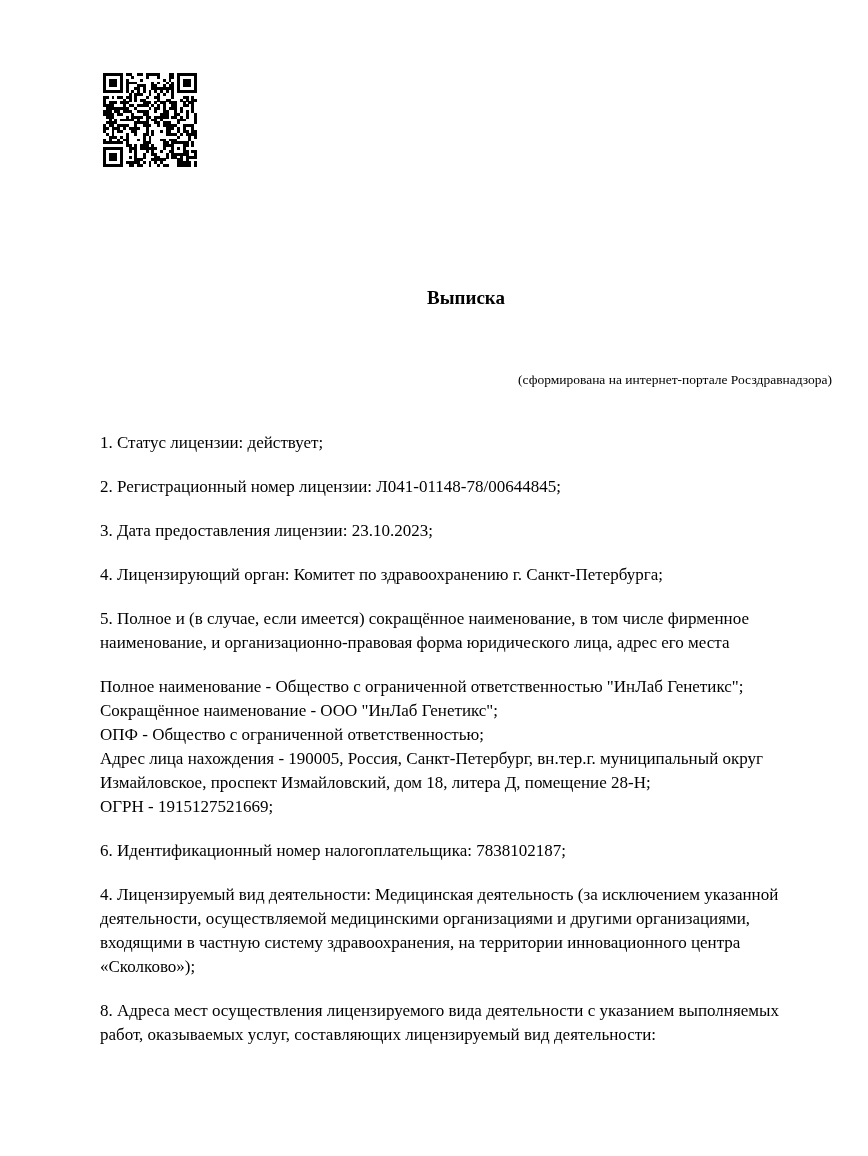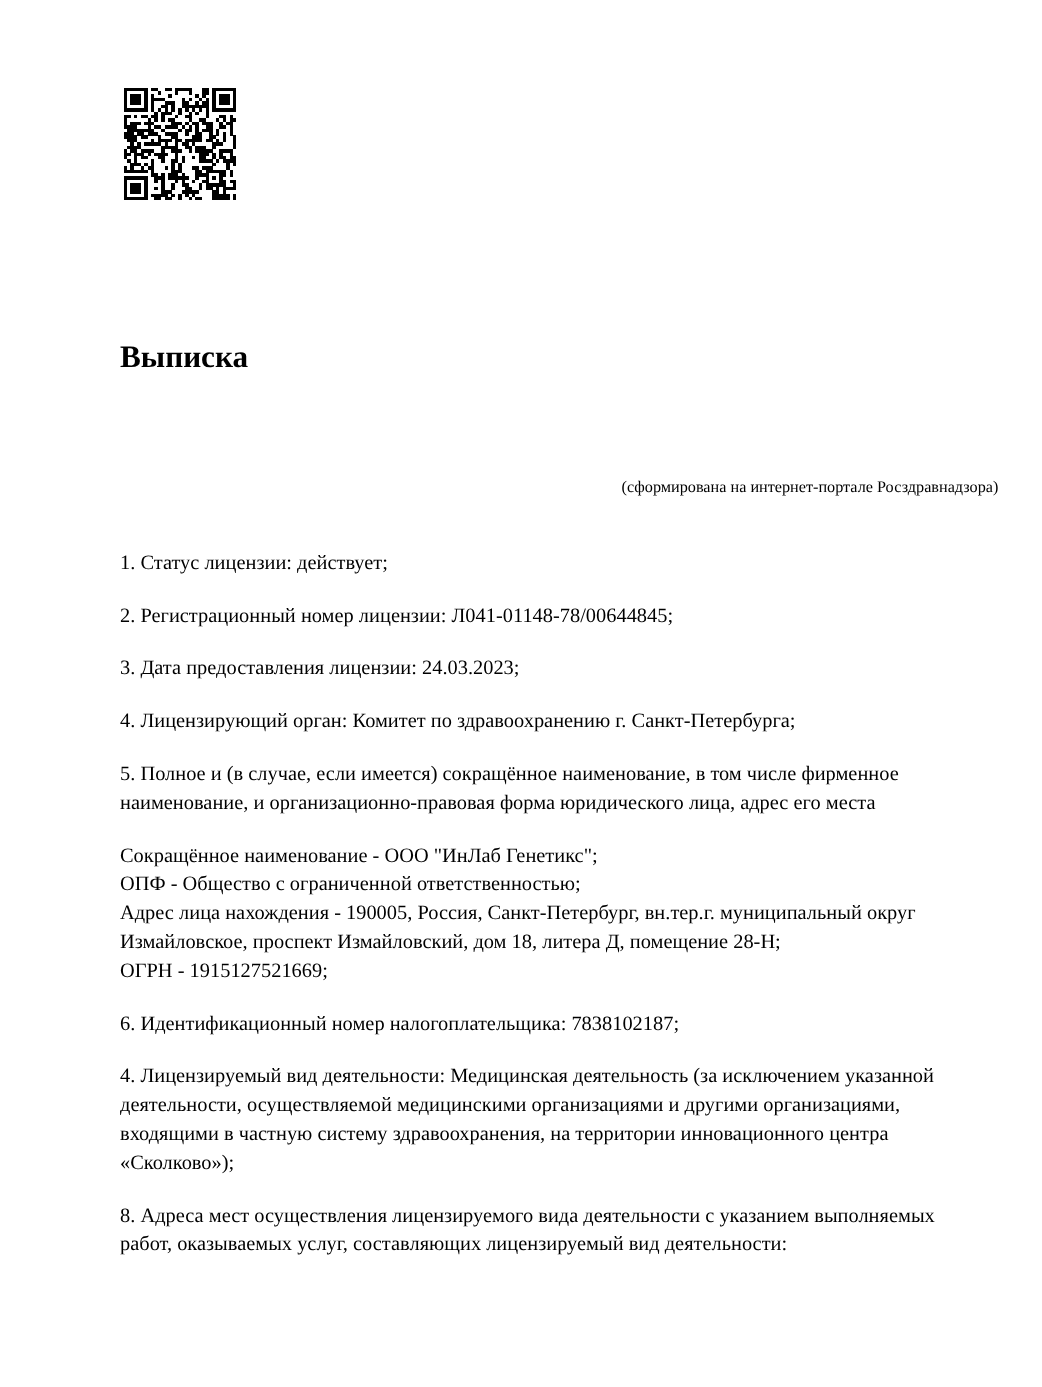--- a/index.html
+++ b/index.html
@@ -25,28 +25,28 @@
   }
   .qr svg { display: block; width: 94px; height: 94px; }
   .content {
     position: absolute;
     left: 100px;
     top: 0;
     width: 732px;
   }
   .title {
     padding-top: 233px;
-    text-align: left;
+    text-align: center;
     font-weight: bold;
-    font-size: 26px;
+    font-size: 19px;
     line-height: 26px;
     white-space: pre;
   }
   .subtitle {
-    margin-top: 34px;
+    margin-top: 8px;
     text-align: right;
     font-size: 13.5px;
     line-height: 17px;
     white-space: pre;
   }
   .docbody {
     margin-top: 43px;
     font-size: 17px;
   }
   .para { margin: 0 0 20px 0; }
@@ -627,30 +627,31 @@
     <div class="subtitle">(сформирована на интернет-портале Росздравнадзора)</div>
 
     <div class="docbody" id="doc-body">
         <div class="para">
           <div class="bline">1. Статус лицензии: действует;</div>
         </div>
         <div class="para">
           <div class="bline">2. Регистрационный номер лицензии: Л041-01148-78/00644845;</div>
         </div>
         <div class="para">
-          <div class="bline">3. Дата предоставления лицензии: 24.03.2023;</div>
+          <div class="bline">3. Дата предоставления лицензии: 23.10.2023;</div>
         </div>
         <div class="para">
           <div class="bline">4. Лицензирующий орган: Комитет по здравоохранению г. Санкт-Петербурга;</div>
         </div>
         <div class="para">
           <div class="bline">5. Полное и (в случае, если имеется) сокращённое наименование, в том числе фирменное</div>
           <div class="bline">наименование, и организационно-правовая форма юридического лица, адрес его места</div>
         </div>
         <div class="para">
+          <div class="bline">Полное наименование - Общество с ограниченной ответственностью "ИнЛаб Генетикс";</div>
           <div class="bline">Сокращённое наименование - ООО "ИнЛаб Генетикс";</div>
           <div class="bline">ОПФ - Общество с ограниченной ответственностью;</div>
           <div class="bline">Адрес лица нахождения - 190005, Россия, Санкт-Петербург, вн.тер.г. муниципальный округ</div>
           <div class="bline">Измайловское, проспект Измайловский, дом 18, литера Д, помещение 28-Н;</div>
           <div class="bline">ОГРН - 1915127521669;</div>
         </div>
         <div class="para">
           <div class="bline">6. Идентификационный номер налогоплательщика: 7838102187;</div>
         </div>
         <div class="para">

